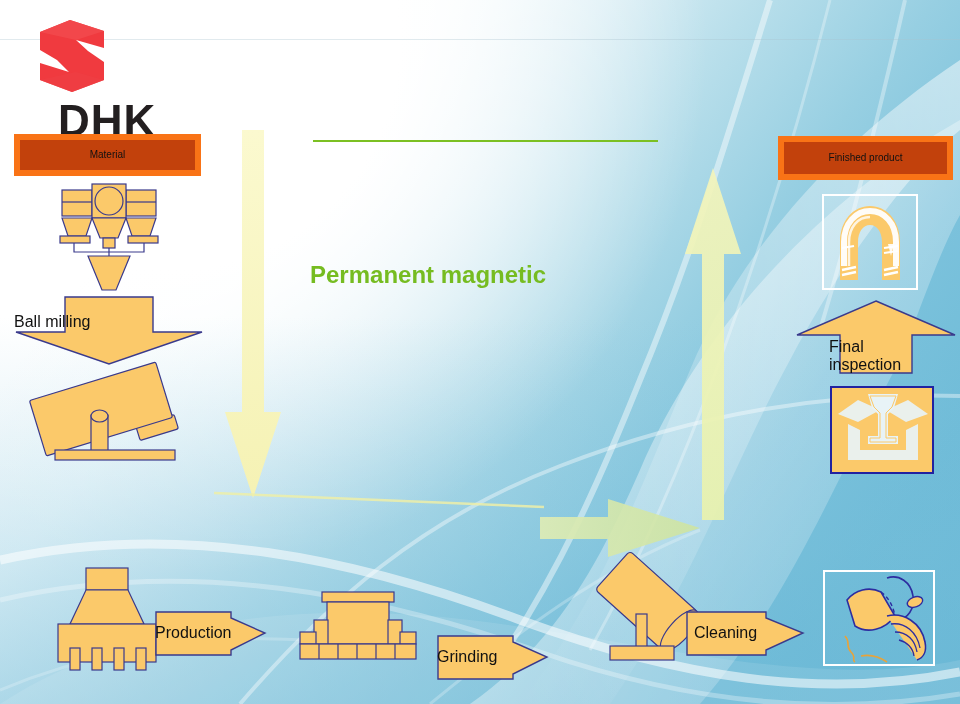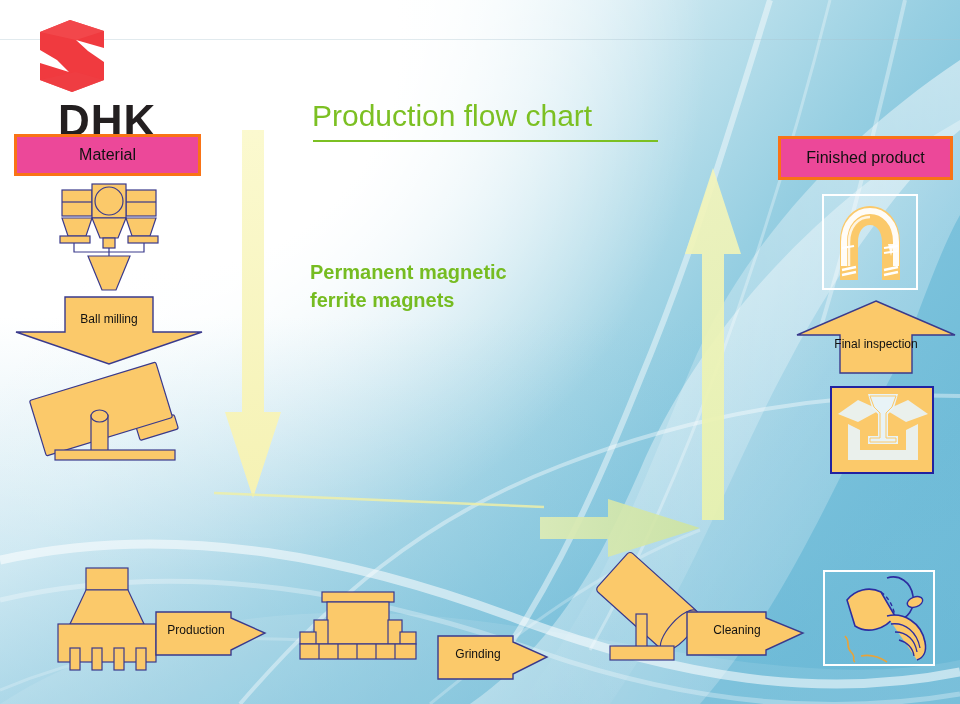--- a/index.html
+++ b/index.html
@@ -47,34 +47,34 @@
   
   .title{
     position:absolute;left:312px;top:99px;
     font-size:30px;color:#7cc023;font-weight:normal;white-space:nowrap;
   }
   .title-rule{
     position:absolute;left:313px;top:140px;width:345px;height:2px;background:#7cc023;
   }
   .headline{
     position:absolute;left:310px;top:258px;width:400px;
-    font-size:20px;font-weight:bold;color:#76bc21;line-height:1.42;
+    font-size:24px;font-weight:bold;color:#76bc21;line-height:1.42;
   }
   
   .lbl{
     position:absolute;box-sizing:border-box;
-    background:#ec4899;border:3px solid #f97316;
-    color:#111;font-size:16px;
+    background:#c2410c;border:6px solid #f97316;
+    color:#111;font-size:10px;
     display:flex;align-items:center;justify-content:center;text-align:center;
     line-height:1.12;
   }
   .arrowbox{position:absolute;}
   .arrowbox .txt{
     position:absolute;left:0;right:0;
-    text-align:center;font-size:12px;color:#111;line-height:1.12;
+    font-size:16px;color:#111;line-height:1.12;
     pointer-events:none;
   }
   .fillarrow{display:block;}
   .icon-frame{
     position:absolute;box-sizing:border-box;border:2px solid #ffffff;
   }
   .icon-frame.blue{border:2px solid #2222a0;}
   svg{display:block;overflow:visible;}
   .mshape{fill:#fbc96a;stroke:#3a3a8c;stroke-width:1.4;}
   .mshape2{fill:#fbc96a;stroke:#3a3a8c;stroke-width:1.2;}
@@ -119,26 +119,24 @@
 
   <div class="logo">
     <svg width="90" height="76" viewBox="0 0 90 76">
       <path d="M42,2 L76,13 L76,30 L48,22 L60,33 L76,44 L76,62 L44,74 L12,62 L12,45 L41,54 L29,42 L12,32 L12,14 Z" fill="#f03a3f"></path>
       <path d="M12,14 L42,2 L76,13 L48,22 Z" fill="#f2494d" opacity="0.9"></path>
       <path d="M12,62 L44,74 L76,62 L48,54 Z" fill="#ef3e43" opacity="0.85"></path>
     </svg>
     <div class="logo-text">DHK</div>
   </div>
 
-  <div class="title">Production flow chart</div>
   <div class="title-rule"></div>
 
   <div class="headline">
     <div>Permanent magnetic</div>
-    <div>ferrite magnets</div>
   </div>
 
   <svg class="swoosh" style="left:225px;top:130px;" width="56" height="370" viewBox="0 0 56 370">
     <defs>
       <linearGradient id="fad" x1="0" y1="0" x2="0" y2="1">
         <stop offset="0%" stop-color="#fbf9cf"></stop>
           <stop offset="100%" stop-color="#f5f2b4"></stop>
       </linearGradient>
     </defs>
     <polygon points="17,0 39,0 39,282 56,282 28,368 0,282 17,282" fill="url(#fad)"></polygon>

